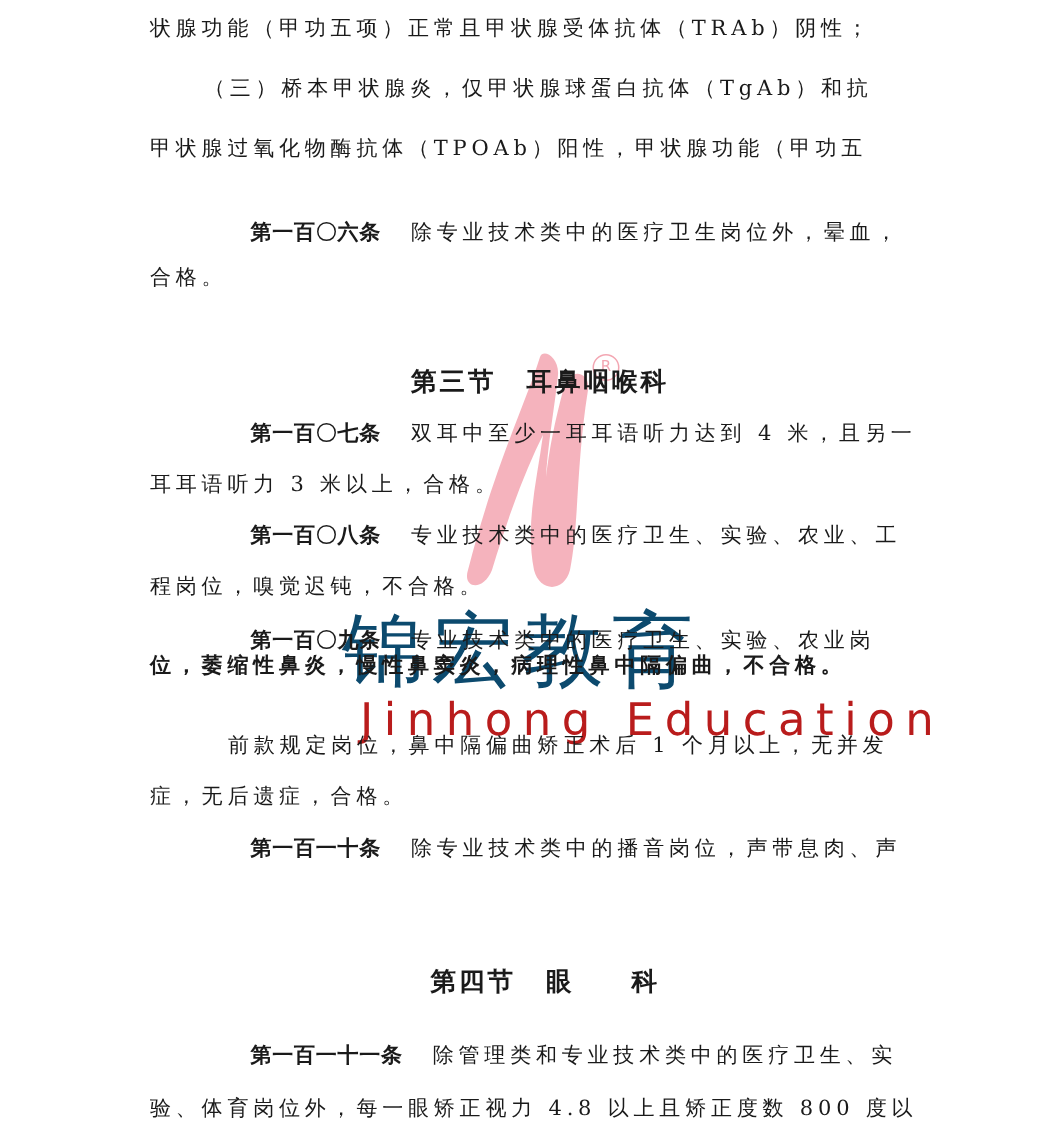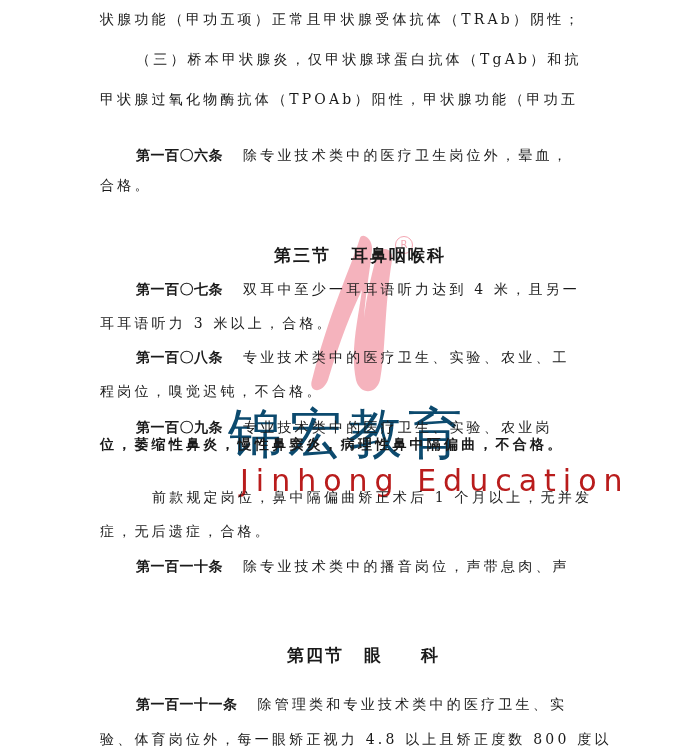--- a/index.html
+++ b/index.html
@@ -12,21 +12,21 @@
     }
     .page { position: absolute; left: 0; top: 0; width: 700px; height: 750px; }
     .line {
       position: absolute;
       font-size: 14px;
       line-height: 22px;
       white-space: nowrap;
       letter-spacing: 3.2px;
       z-index: 3;
     }
-    .bold { font-family: "DejaVu Sans", "Liberation Sans", sans-serif; font-weight: bold; letter-spacing: 0.5px; }
+    .bold { font-family: "DejaVu Sans", "Liberation Sans", sans-serif; font-weight: bold; letter-spacing: 0.5px; margin-left: 31px; }
     .heading {
       position: absolute; font-size: 17px; line-height: 22px; white-space: nowrap;
       font-family: "DejaVu Sans", "Liberation Sans", sans-serif; font-weight: bold;
       letter-spacing: 2px; z-index: 3;
     }
     .gap { display: inline-block; width: 20px; }
     .wm-logo {
       position: absolute; left: 300px; top: 230px; width: 110px; height: 170px; z-index: 2;
     }
     .wm-reg {

